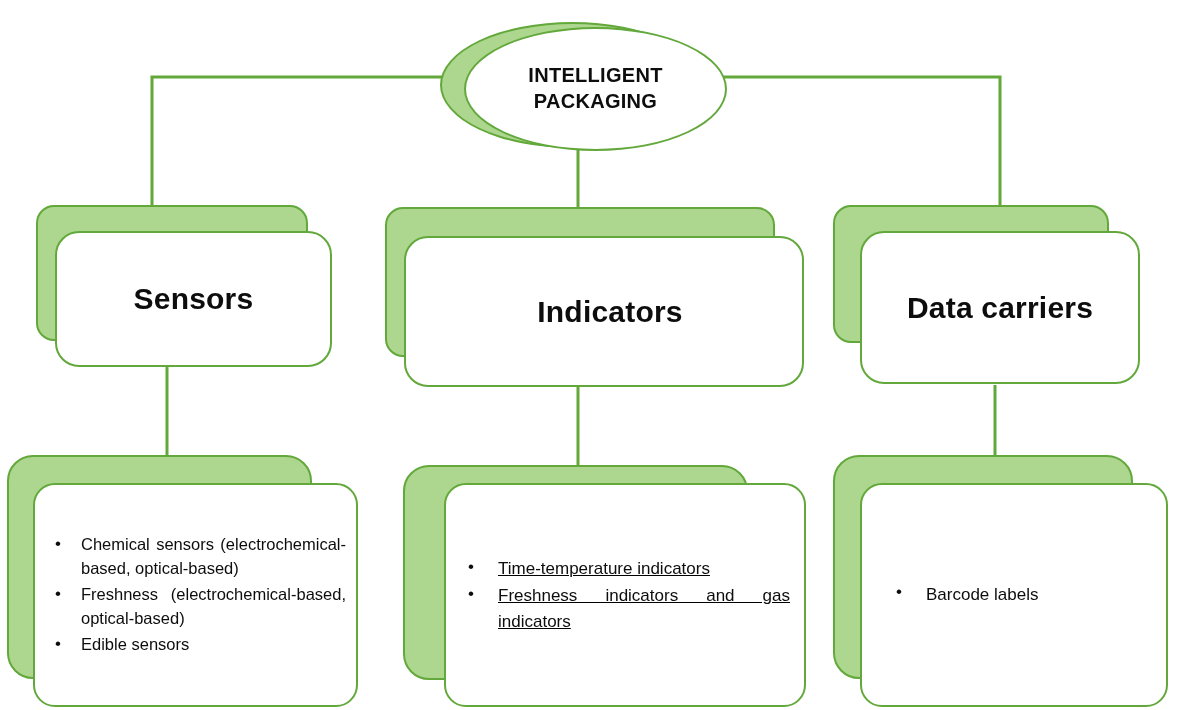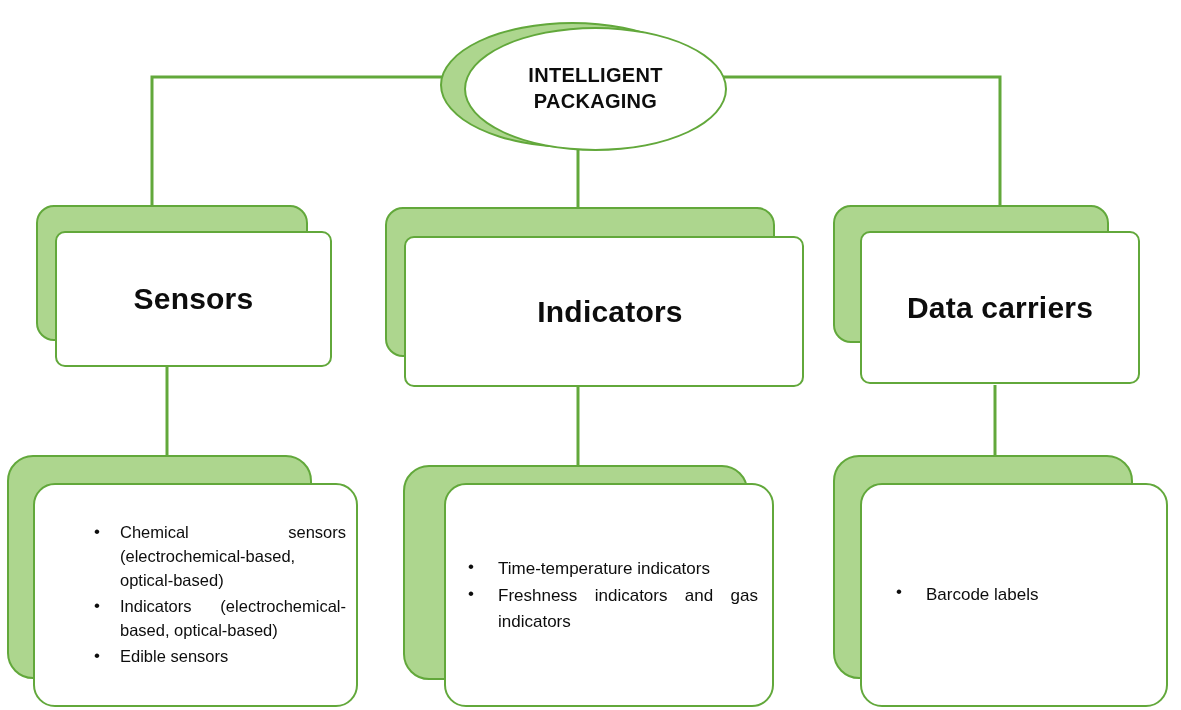--- a/index.html
+++ b/index.html
@@ -49,21 +49,21 @@
     text-align:center;
     font-size:20px;
     font-weight:bold;
     color:#0d0d0d;
     line-height:1.28;
     letter-spacing:0.3px;
     white-space:pre-line;
   }
 
   
-  .header-card .card{justify-content:flex-start;border-radius:10px;}
+  .header-card .card{justify-content:flex-start;border-radius:24px;}
   .header-card .shadow{border-radius:18px;}
   .header-title{
     font-size:30px;
     font-weight:bold;
     color:#0d0d0d;
     letter-spacing:0.2px;
     text-align:center;
   }
 
   
@@ -91,21 +91,21 @@
     left:6px;
     top:-1px;
     font-size:17px;
     line-height:1.42;
     color:#0d0d0d;
   }
   li.justify{text-align:justify;}
   li.justify > span{display:block;}
 
   
-  #bullets-sensors{padding:4px 10px 4px 14px;margin-left:39px;}
+  #bullets-sensors{padding:4px 10px 4px 14px;}
   #bullets-sensors li{font-size:16.5px;line-height:1.45;padding-left:32px;}
   #bullets-indicators{padding:4px 14px 4px 16px;}
   #bullets-indicators li{font-size:17px;line-height:1.5;padding-left:36px;}
   #bullets-data{padding:4px 14px 4px 28px;}
   #bullets-data li{font-size:17px;line-height:1.62;padding-left:36px;}
 </style>
 </head>
 <body>
 
 <div id="stage">
@@ -157,30 +157,30 @@
   </div>
 
   <div class="node bullet-card" style="left:7px;top:455px;width:351px;height:252px;">
     <div class="shadow" style="left:0;top:0;width:305px;height:224px;"></div>
     <div class="card" style="left:26px;top:28px;width:325px;height:224px;">
       <ul class="bullets" id="bullets-sensors">
         <li class="justify">
             <span>Chemical sensors (electrochemical-based, optical-based)</span>
           </li>
         <li class="justify">
-            <span>Indicators (electrochemical-based, optical-based)</span>
+            <span>Freshness (electrochemical-based, optical-based)</span>
           </li>
         <li><span>Edible sensors</span></li>
       </ul>
     </div>
   </div>
 
   <div class="node bullet-card" style="left:403px;top:465px;width:386px;height:242px;">
     <div class="shadow" style="left:0;top:0;width:345px;height:215px;"></div>
-    <div class="card" style="left:41px;top:18px;width:330px;height:224px;">
+    <div class="card" style="left:41px;top:18px;width:362px;height:224px;text-decoration:underline;">
       <ul class="bullets" id="bullets-indicators">
         <li><span>Time-temperature indicators</span></li>
         <li class="justify">
             <span>Freshness indicators and gas indicators</span>
           </li>
       </ul>
     </div>
   </div>
 
   <div class="node bullet-card" style="left:833px;top:455px;width:335px;height:252px;">

